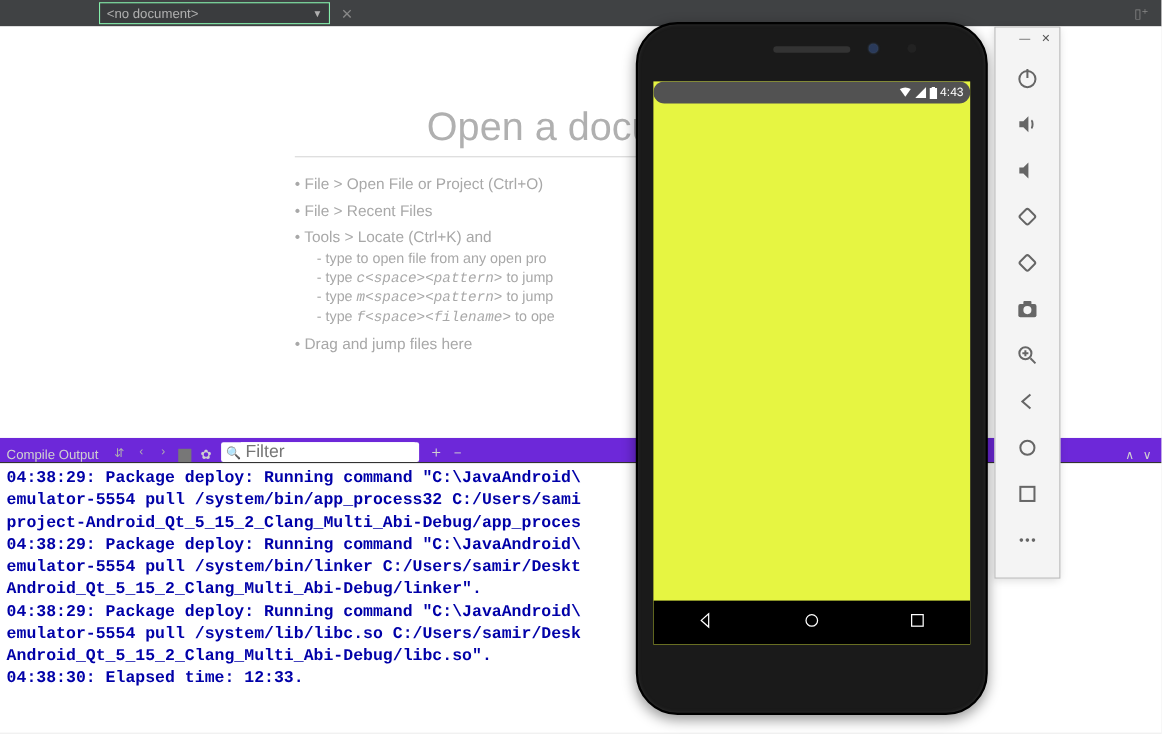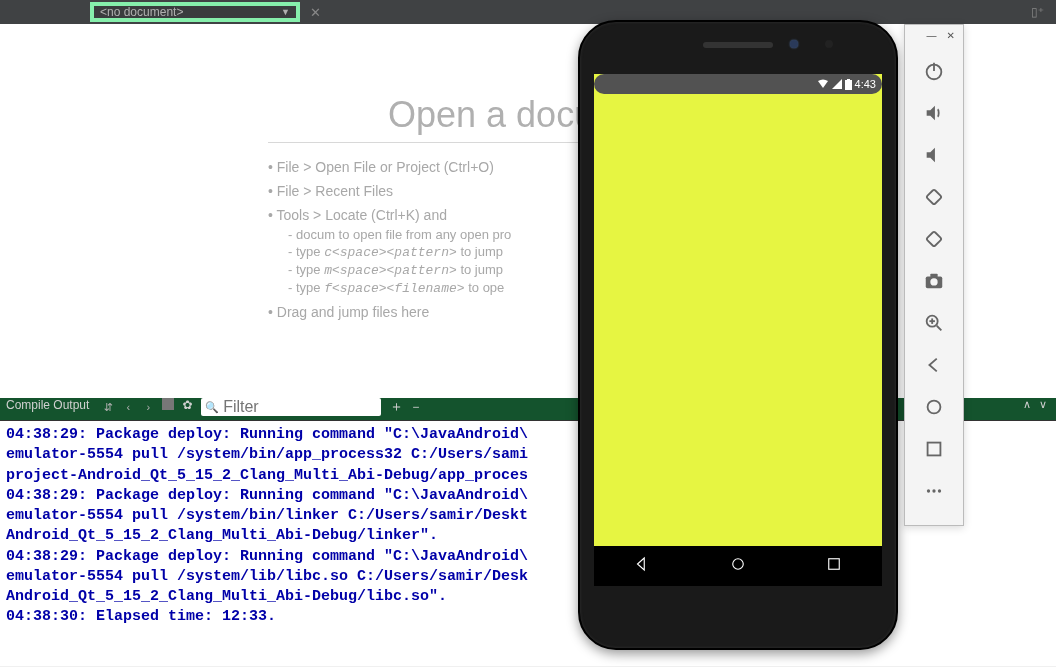--- a/index.html
+++ b/index.html
@@ -1,37 +1,37 @@
 <!DOCTYPE html>
 <html><head>
 <meta charset="utf-8">
 <style>
 * { margin: 0; padding: 0; box-sizing: border-box; font-family: -apple-system, "Segoe UI", sans-serif; }
 html, body { width: 1056px; height: 667px; background: #f0f0f0; overflow: hidden; position: relative; }
 
 .top-bar { height: 24px; background: #404244; display: flex; align-items: center; color: #d0d0d0; font-size: 12px; }
-.doc-dropdown { margin-left: 90px; width: 210px; height: 20px; background: #3a3c3e; border: 4px solid #86efac; display: flex; align-items: center; padding: 0 6px; justify-content: space-between; color: #b0b0b0; }
+.doc-dropdown { margin-left: 90px; width: 210px; height: 20px; background: #3a3c3e; border: 1px solid #86efac; display: flex; align-items: center; padding: 0 6px; justify-content: space-between; color: #b0b0b0; }
 .doc-dropdown .arrow { font-size: 9px; }
 .doc-close { margin-left: 6px; color: #888; font-size: 13px; padding: 0 4px; }
 .top-spacer { flex: 1; }
 .split-icon { margin-right: 8px; color: #888; padding: 0 4px; font-size: 12px; }
 
 .main-area { width: 100%; height: 374px; background: #ffffff; position: relative; display: flex; align-items: center; justify-content: center; }
 .welcome { color: #a0a0a0; font-size: 14px; text-align: left; width: 520px; }
 .welcome h1 { font-size: 36px; font-weight: 300; color: #b0b0b0; margin-bottom: 6px; padding-left: 120px; }
 .welcome hr { border: none; border-top: 1px solid #d8d8d8; margin-bottom: 16px; }
 .welcome ul { list-style: none; padding-left: 0; }
 .welcome ul > li { margin-bottom: 8px; color: #a8a8a8; }
 .welcome ul > li:before { content: "• "; }
 .welcome .sub { list-style: none; padding-left: 20px; margin-top: 4px; }
 .welcome .sub li { color: #a8a8a8; font-size: 13px; margin-bottom: 2px; }
 .welcome .sub li:before { content: "- "; }
 .mono { font-family: "Courier New", monospace; font-style: italic; }
 
-.out-bar { height: 22px; background: #14532d; display: flex; align-items: flex-start; color: #d0d0d0; font-size: 12px; padding: 0 6px; gap: 2px; }
+.out-bar { height: 22px; background: #6d28d9; display: flex; align-items: flex-end; color: #d0d0d0; font-size: 12px; padding: 0 6px; gap: 2px; }
 .out-title { margin-right: 8px; }
 .out-ibtn { width: 18px; height: 18px; display: inline-flex; align-items: center; justify-content: center; color: #b0b0b0; font-size: 11px; }
 .out-stop { width: 12px; height: 12px; background: #777; display: inline-block; margin:0 3px;}
 .out-gear { font-size: 12px; margin: 0 3px; }
 .out-search { background: #fff; height: 18px; flex: 0 0 180px; display: flex; align-items: center; padding: 0 4px; margin-left: 4px; border-radius:2px; }
 .out-search input { border: none; outline: none; font-size: 16px; width: 100%; padding-left: 4px; }
 .out-search .mag { font-size: 11px; color: #666; }
 .out-plus { margin-left: 6px; font-size: 14px; }
 .out-dash { margin-left: 4px; font-size: 13px; }
 .out-spacer { flex: 1; }
@@ -73,21 +73,21 @@
 <div class="main-area">
   <div class="welcome">
     <h1>Open a docum</h1>
     <hr>
     <ul>
       <li>File &gt; Open File or Project (Ctrl+O)</li>
       <li>File &gt; Recent Files</li>
       <li>
         <span>Tools &gt; Locate (Ctrl+K) and</span>
         <ul class="sub">
-          <li>docum to open file from any open pro</li>
+          <li>type to open file from any open pro</li>
           <li>type <span class="mono">c&lt;space&gt;&lt;pattern&gt;</span> to jump</li>
           <li>type <span class="mono">m&lt;space&gt;&lt;pattern&gt;</span> to jump</li>
           <li>type <span class="mono">f&lt;space&gt;&lt;filename&gt;</span> to ope</li>
         </ul>
       </li>
       <li>Drag and jump files here</li>
     </ul>
   </div>
 </div>
 

